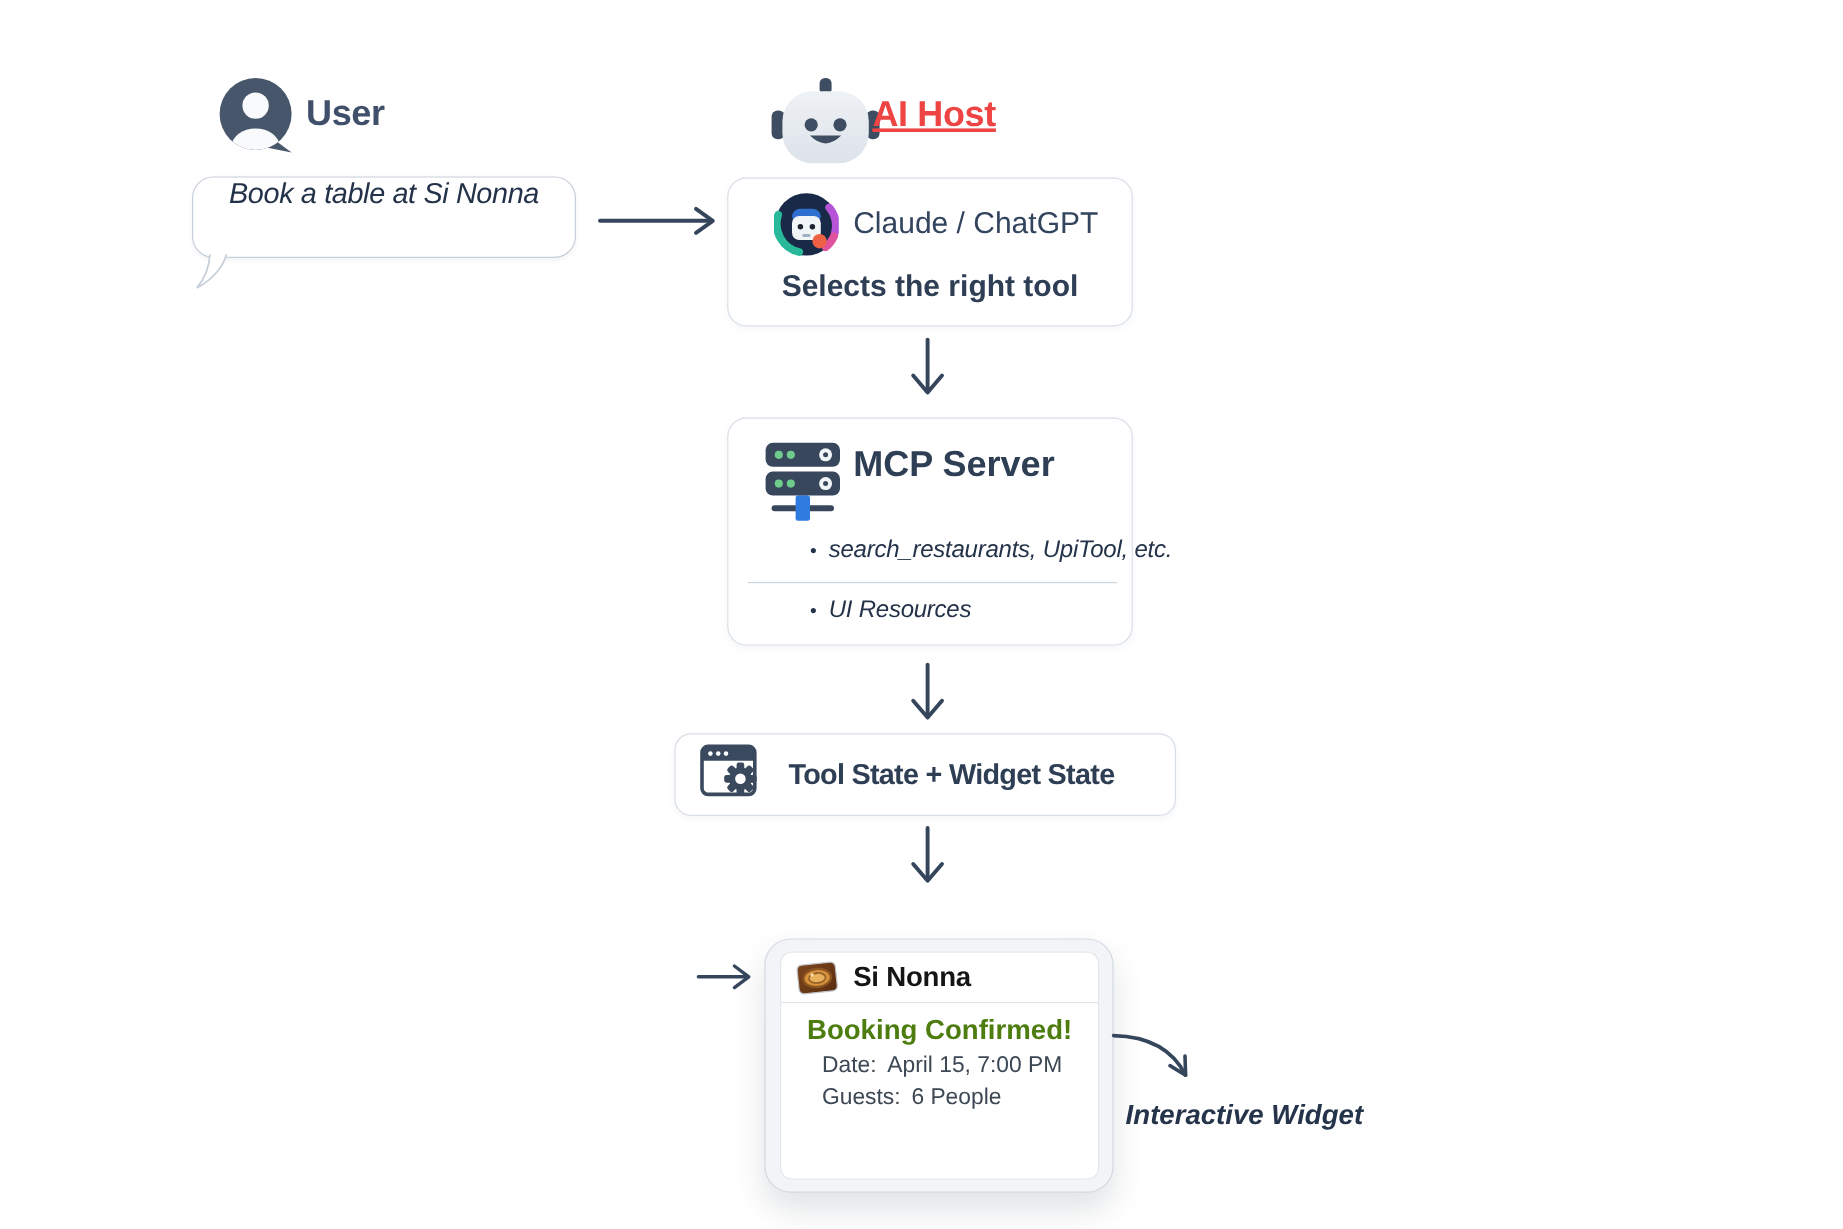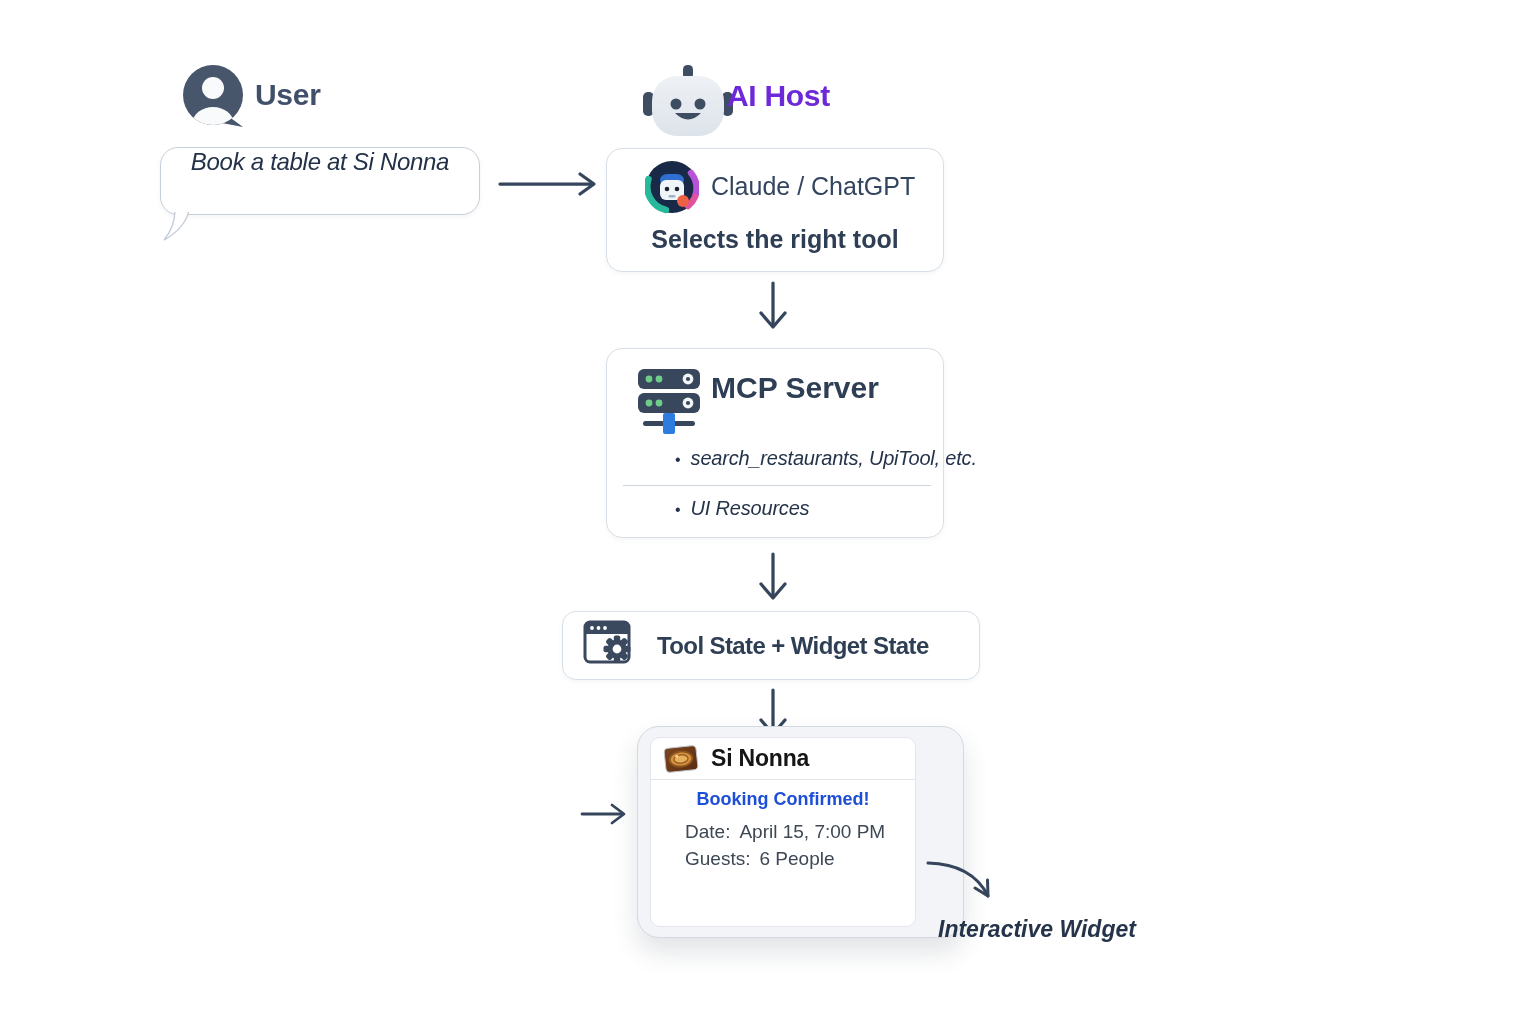--- a/index.html
+++ b/index.html
@@ -2,21 +2,21 @@
 <html><head>
 <meta charset="utf-8">
 <style>
   html,body{margin:0;padding:0;background:#ffffff;}
   .canvas{
     position:relative;width:1516px;height:1024px;background:#ffffff;overflow:hidden;
     font-family:"Liberation Sans","DejaVu Sans",sans-serif;color:#2e3e54;
   }
   .abs{position:absolute;}
   .label-lg{font-size:30px;font-weight:bold;color:#41506a;letter-spacing:-0.3px;}
-  .ink{color:#6d28d9;}
+  .ink{color:#ef4444;text-decoration:underline;}
   
   .bubble{
     left:160px;top:147px;width:318px;height:66px;background:#fff;
     border:1.5px solid #c7cfd9;border-radius:18px;display:flex;align-items:flex-start;justify-content:center;
     box-shadow:0 2px 4px rgba(60,70,90,.06);
   }
   .bubble-text{font-style:italic;font-size:24px;color:#233248;letter-spacing:-0.3px;}
   
   .node{
     background:#fff;border:1.5px solid #d9dfe7;border-radius:16px;
@@ -32,33 +32,32 @@
   .mcp-divider{position:absolute;left:16px;top:136px;width:308px;height:0;border-top:1px solid #ccd4dc;}
   .li1{position:absolute;left:34px;top:98px;}
   .li2{position:absolute;left:34px;top:148px;}
   .mcp-li{list-style:none;}
   .mcp-li::before{content:"\2022";margin-right:10px;color:#243349;}
   .tool-box{left:562px;top:611px;width:416px;height:67px;border-radius:14px;display:flex;align-items:center;}
   .tool-label{position:absolute;left:94px;top:0;height:67px;display:flex;align-items:center;
     font-size:24px;font-weight:bold;letter-spacing:-0.6px;color:#2e3e54;white-space:nowrap;}
   
   .widget-outer{
-    left:637px;top:726px;width:289px;height:210px;border-radius:22px;
+    left:637px;top:782px;width:289px;height:210px;border-radius:22px;
     background:#f2f4f7;border:1.5px solid #d3d9df;
     box-shadow:0 14px 26px rgba(45,55,70,.14);
-    padding-left:36px;
   }
   .widget-card{
     position:absolute;left:12px;top:10px;width:264px;height:188px;background:#fff;
     border:1px solid #e3e7eb;border-radius:10px;overflow:hidden;
   }
   .widget-header{position:absolute;left:0;top:0;width:100%;height:42px;display:flex;align-items:center;gap:12px;
     padding-left:12px;box-sizing:border-box;border-bottom:1px solid #e1e5e9;}
   .widget-title{font-size:23px;font-weight:bold;color:#151515;letter-spacing:-0.2px;}
-  .widget-status{position:absolute;left:0;top:51px;width:100%;text-align:center;font-size:18px;font-weight:bold;color:#1d4ed8;}
+  .widget-status{position:absolute;left:0;top:51px;width:100%;text-align:center;font-size:23px;font-weight:bold;color:#4d7c0f;}
   .widget-row{position:absolute;left:34px;font-size:19px;color:#3d4854;white-space:nowrap;}
   .row-date{top:83px;}
   .row-guests{top:110px;}
   .row-label{margin-right:9px;}
   .done-btn{
     position:absolute;left:11px;top:141px;width:242px;height:35px;border:none;border-radius:7px;
     background:#2e70d1;color:#ffffff;font-size:21px;font-weight:bold;
     font-family:"Liberation Sans","DejaVu Sans",sans-serif;display:flex;align-items:center;justify-content:center;cursor:pointer;
   }
   .annot-left{left:300px;top:798px;width:272px;text-align:right;font-style:italic;font-size:24px;color:#25344a;letter-spacing:-0.2px;}

